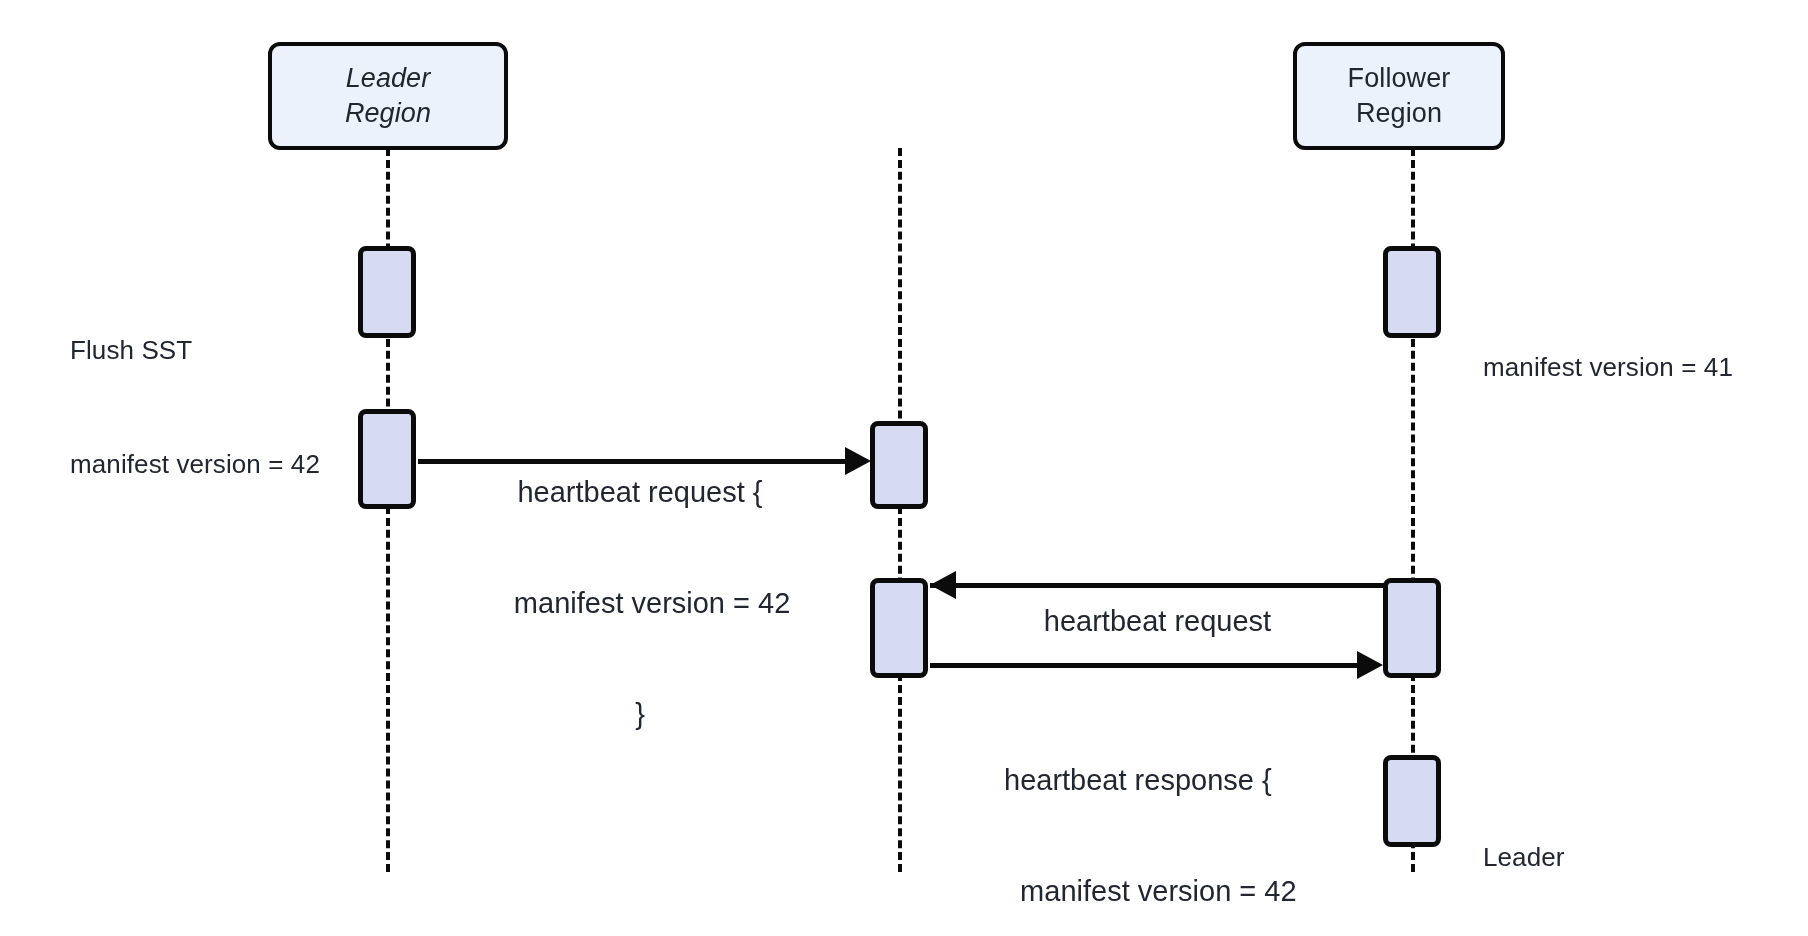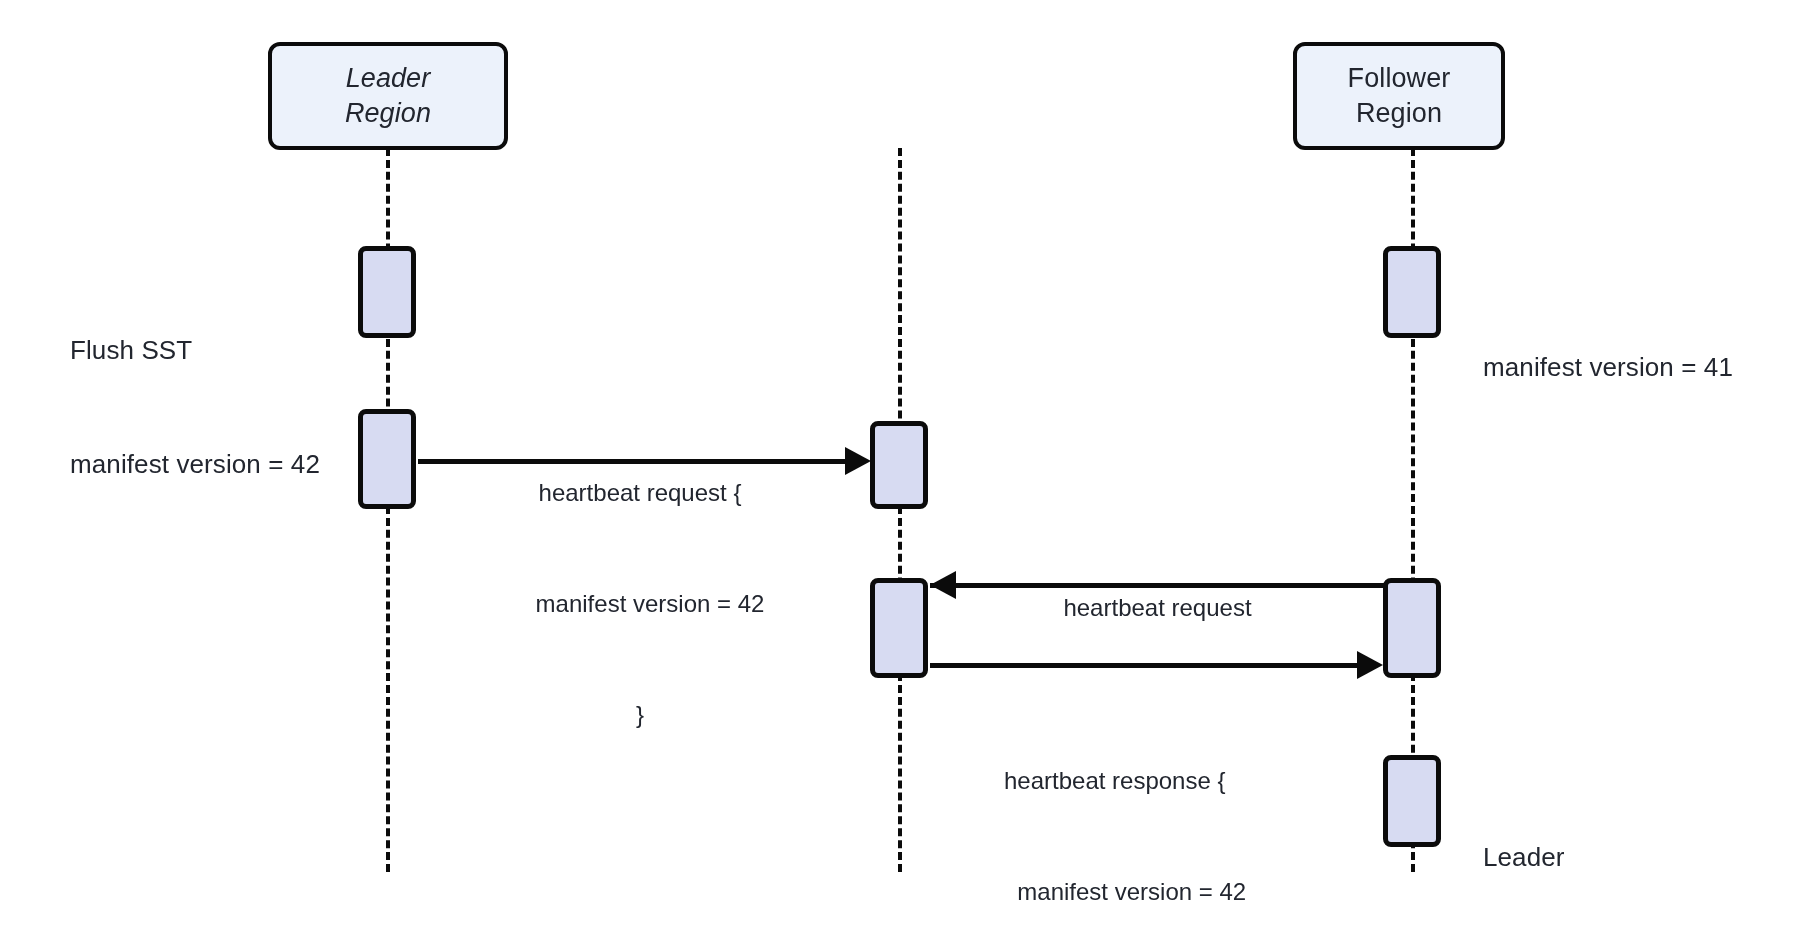--- a/index.html
+++ b/index.html
@@ -80,21 +80,21 @@
     position: absolute;
     font-size: 26px;
     line-height: 38px;
     color: #22262f;
     white-space: pre;
     letter-spacing: .1px;
   }
   .label.left   { text-align: left; }
   .msg-label {
     position: absolute;
-    font-size: 24px;
+    font-size: 29px;
     line-height: 37px;
     color: #22262f;
     white-space: pre;
     text-align: center;
     background: transparent;
   }
   .msg-label .pad {
     background: #ffffff;
     padding: 0 4px;
   }
@@ -132,21 +132,21 @@
   <div class="msg-line" style="left:418px; top:459px; width:440px;"></div>
   <div class="arrow-head right" style="left:845px; top:447px;"></div>
   <div class="msg-label" style="left:460px; top:400px; width:360px;">
     <div><span class="pad">heartbeat request {</span></div>
     <div><span class="pad">   manifest version = 42</span></div>
     <div style="text-align:center;"><span class="pad">}</span></div>
   </div>
 
   <div class="msg-line" style="left:930px; top:583px; width:455px;"></div>
   <div class="arrow-head left" style="left:930px; top:571px;"></div>
-  <div class="msg-label" style="left:930px; top:515px; width:455px;">
+  <div class="msg-label" style="left:930px; top:529px; width:455px;">
     <div><span class="pad">heartbeat request</span></div>
   </div>
 
   <div class="msg-line" style="left:930px; top:663px; width:440px;"></div>
   <div class="arrow-head right" style="left:1357px; top:651px;"></div>
   <div class="msg-label" style="left:1000px; top:688px; width:400px; text-align:left;">
     <div><span class="pad">heartbeat response {</span></div>
     <div><span class="pad">  manifest version = 42</span></div>
     
   </div>

